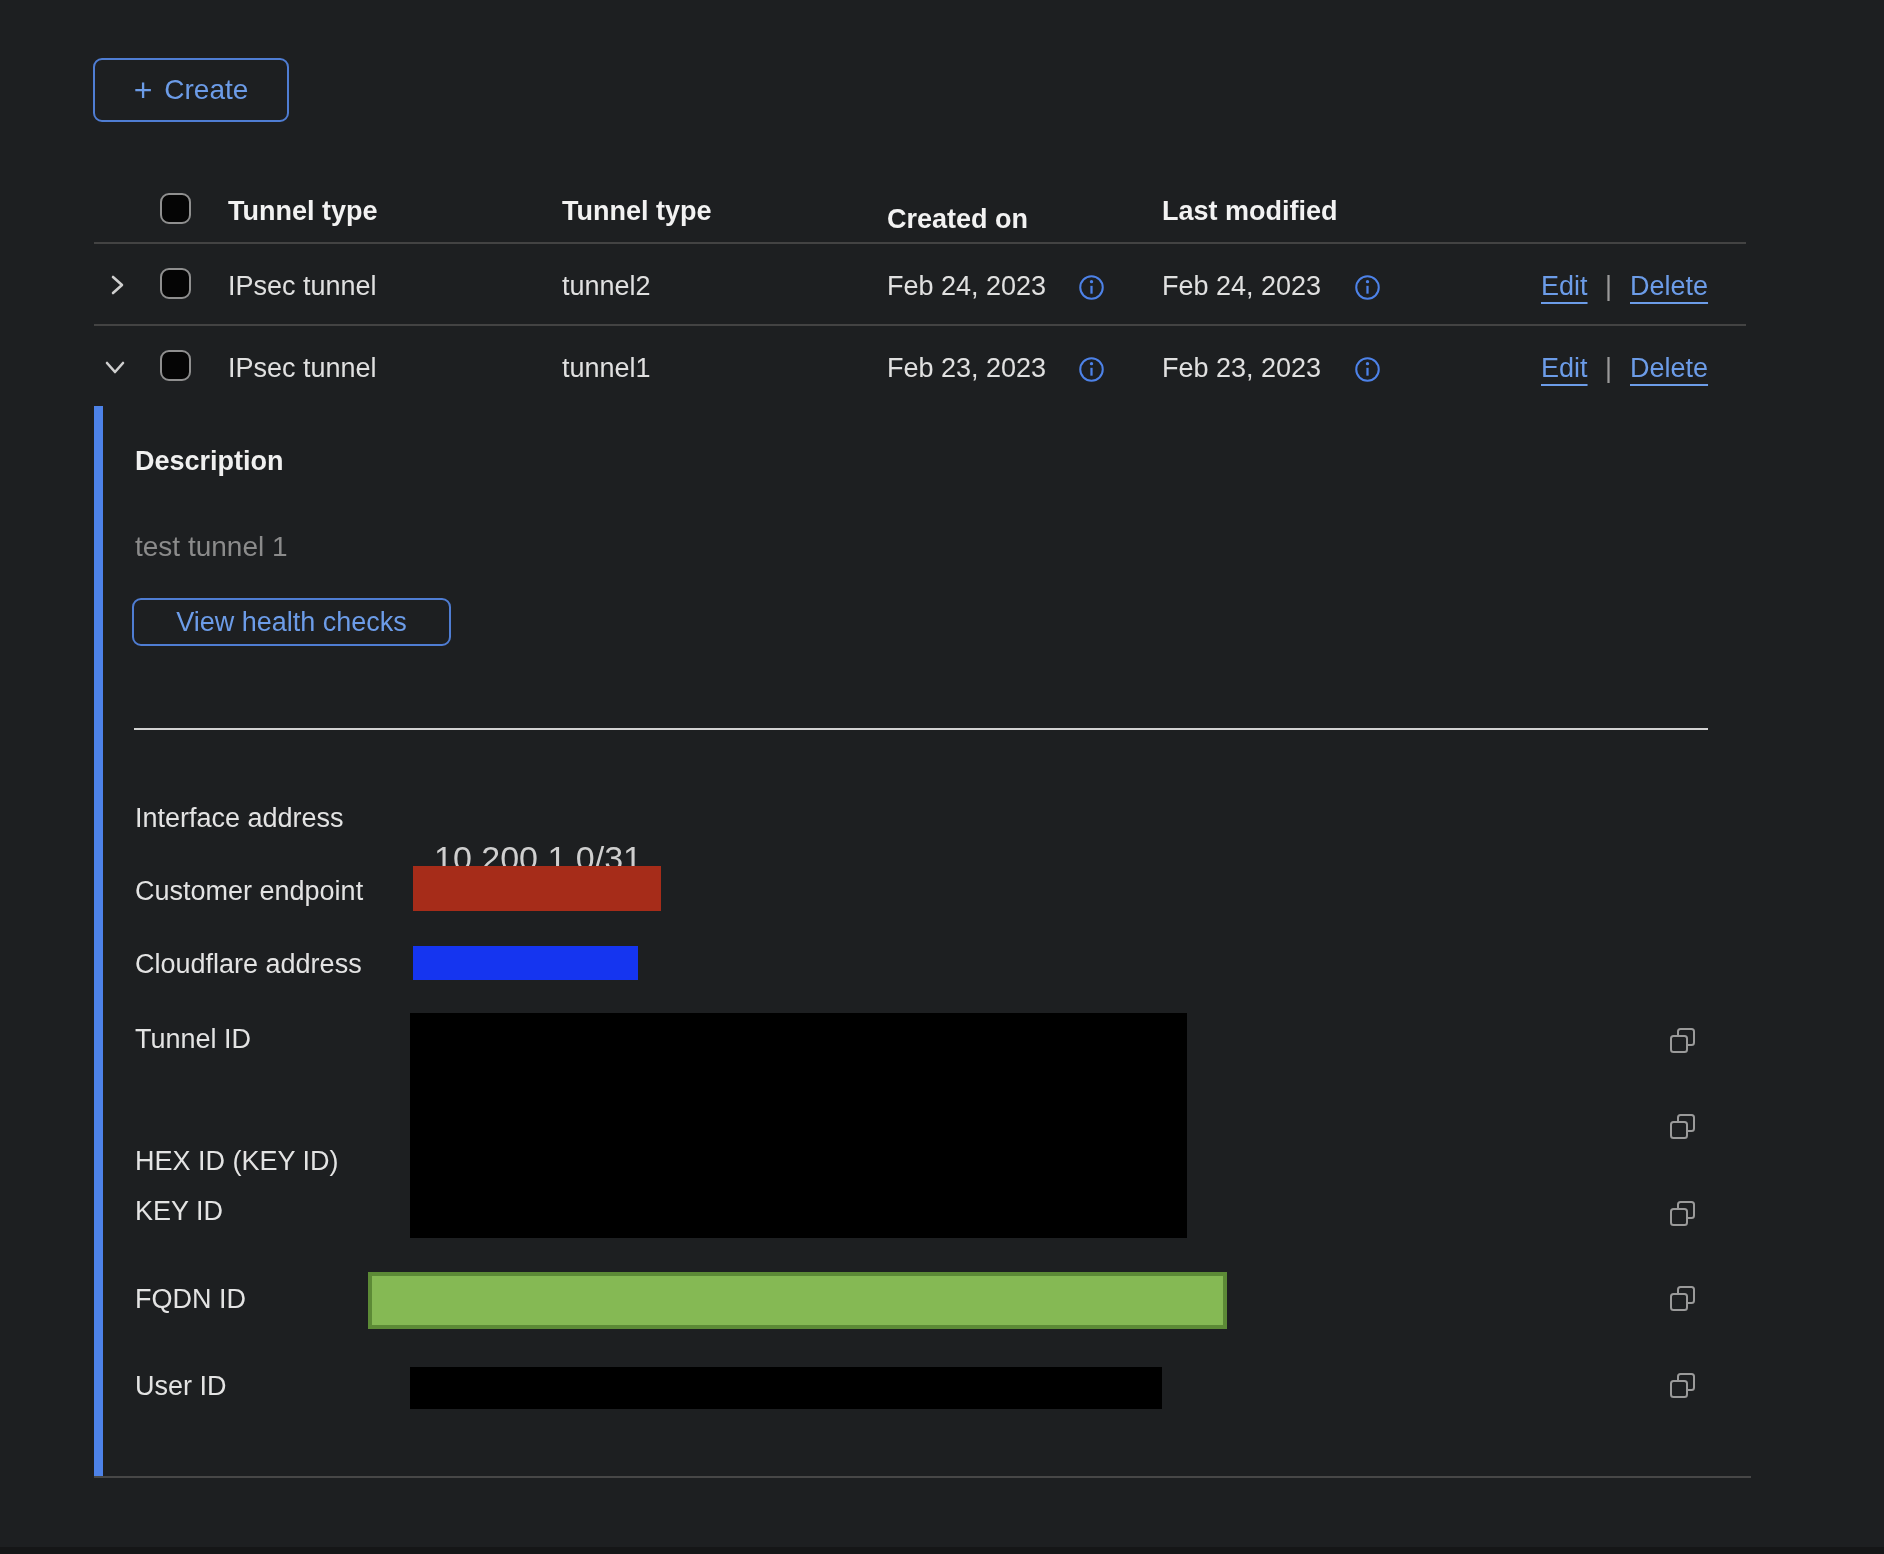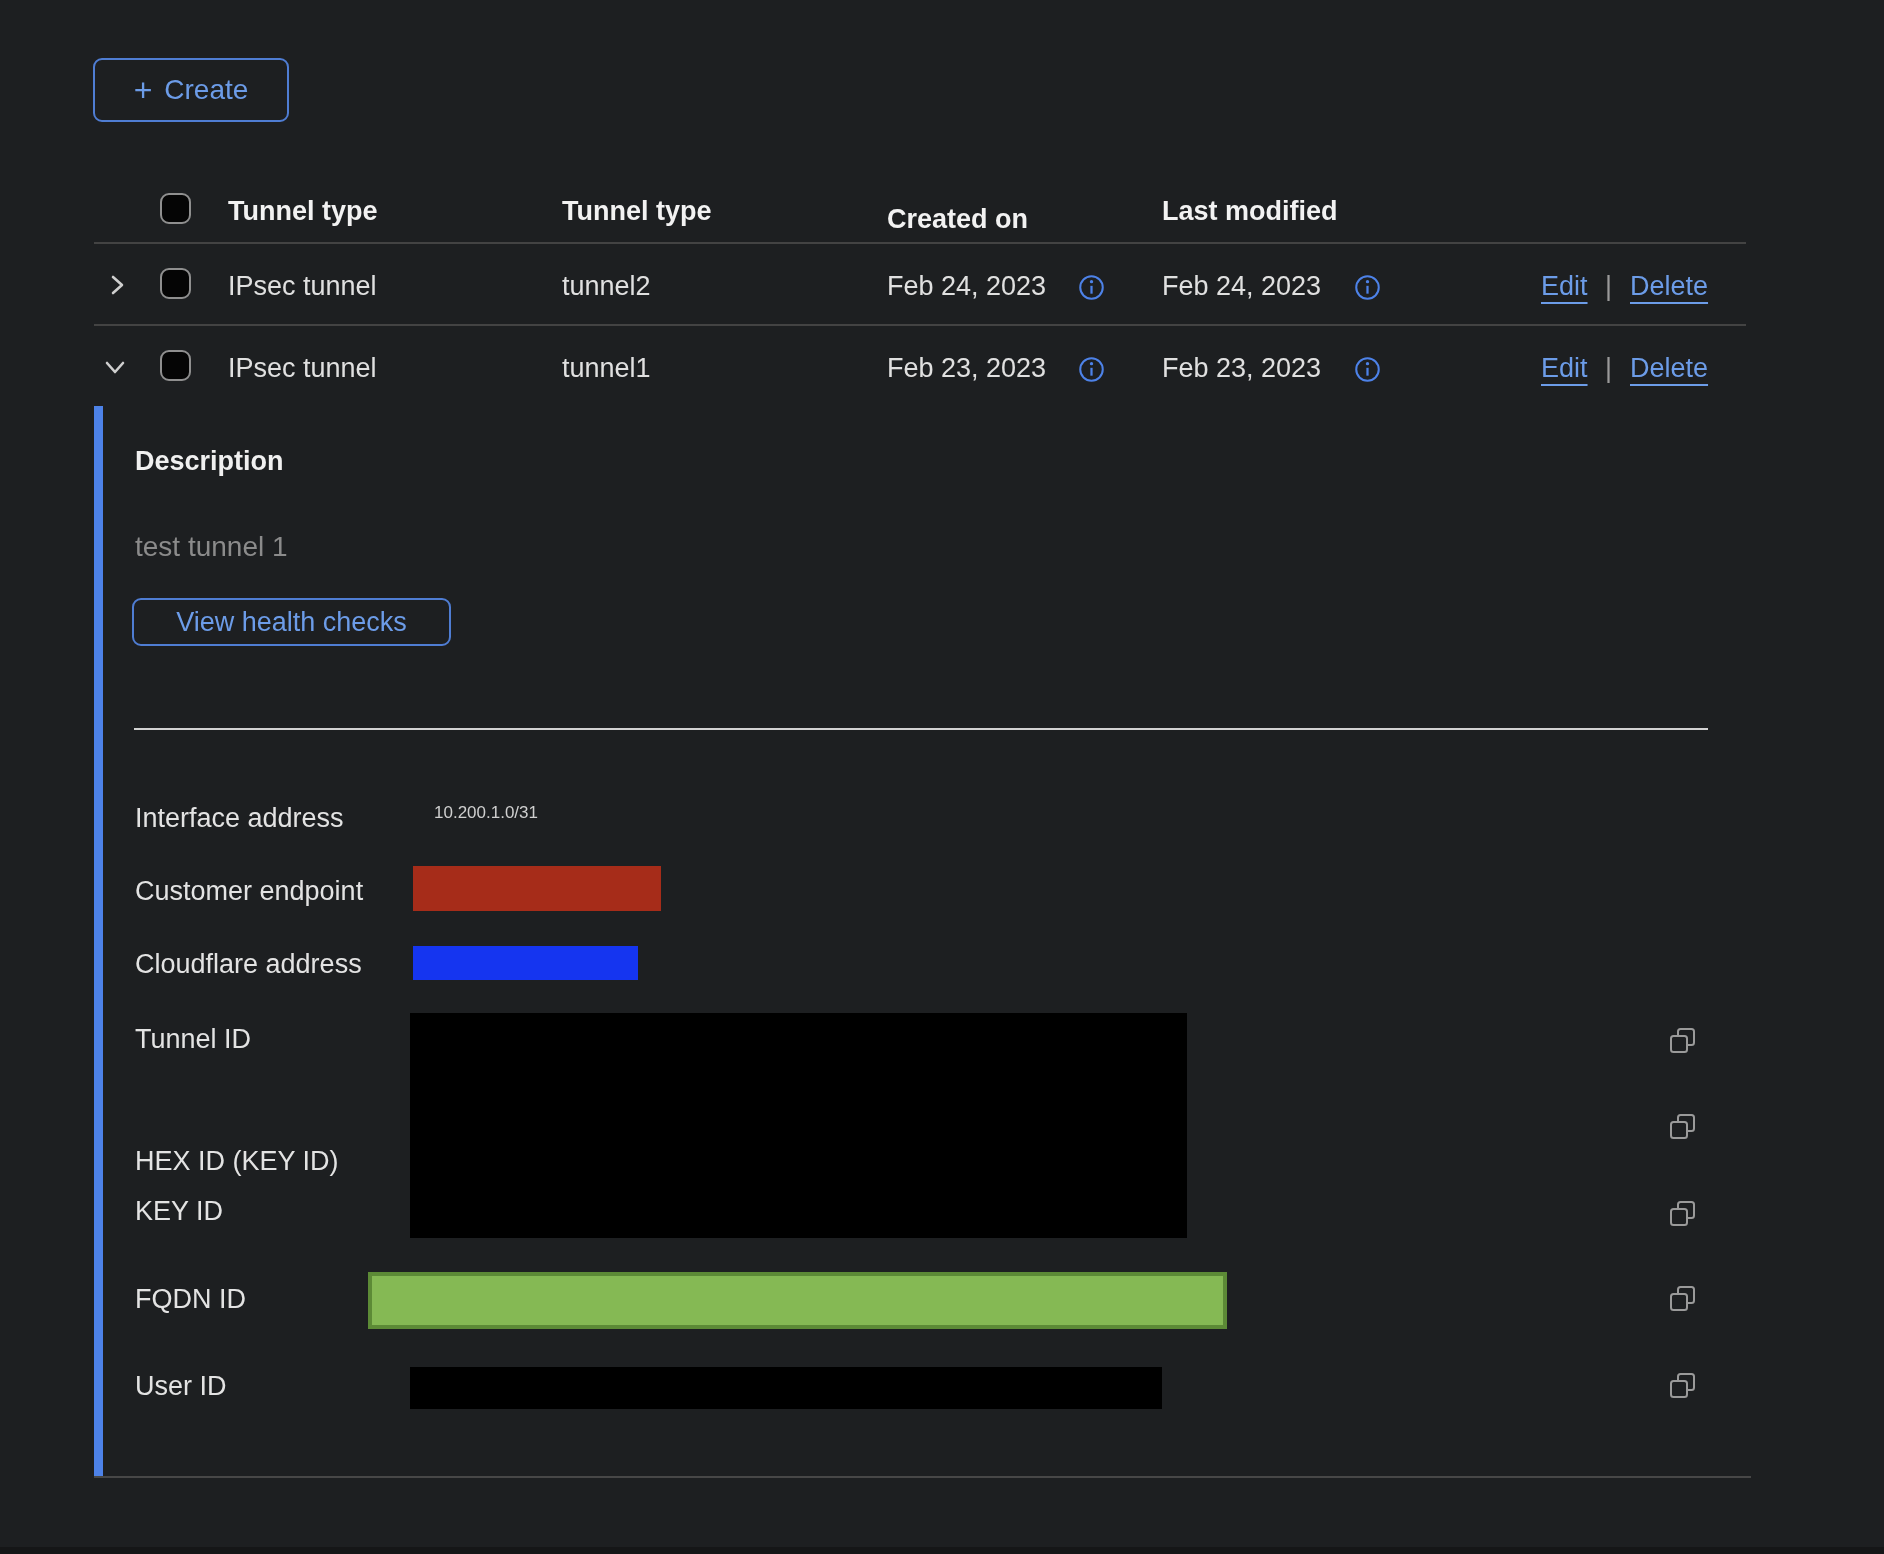--- a/index.html
+++ b/index.html
@@ -49,21 +49,21 @@
   .health-btn {
     position: absolute; left: 132px; top: 598px; width: 319px; height: 48px;
     display: flex; align-items: center; justify-content: center;
     background: transparent; border: 2px solid #4f7dd3; border-radius: 9px;
     color: #6c9ce8; font-size: 27px; cursor: pointer;
     font-family: "Liberation Sans", sans-serif;
   }
   .white-rule { position: absolute; left: 134px; top: 728px; width: 1574px; height: 2px; background: #d2d2d2; }
 
   .field-label { position: absolute; left: 135px; font-size: 27px; color: #e3e3e3; white-space: nowrap; }
-  .field-value { position: absolute; font-size: 17px; color: #cfcfcf; white-space: nowrap; }
+  .field-value { position: absolute; font-size: 34px; color: #cfcfcf; white-space: nowrap; margin-top: 36px; }
 
   .redact { position: absolute; }
   .redact.red   { left: 413px; top: 866px;  width: 248px; height: 45px;  background: #a62c19; }
   .redact.blue  { left: 413px; top: 946px;  width: 225px; height: 34px;  background: #1535f0; }
   .redact.black-lg { left: 410px; top: 1013px; width: 777px; height: 225px; background: #000000; }
   .redact.green { left: 368px; top: 1272px; width: 859px; height: 57px; background: #85b954; border: 4px solid #5c8a36; }
   .redact.black-sm { left: 410px; top: 1367px; width: 752px; height: 42px; background: #000000; }
 
   .copy-btn { position: absolute; left: 1667px; width: 32px; height: 32px; cursor: pointer; }
 

